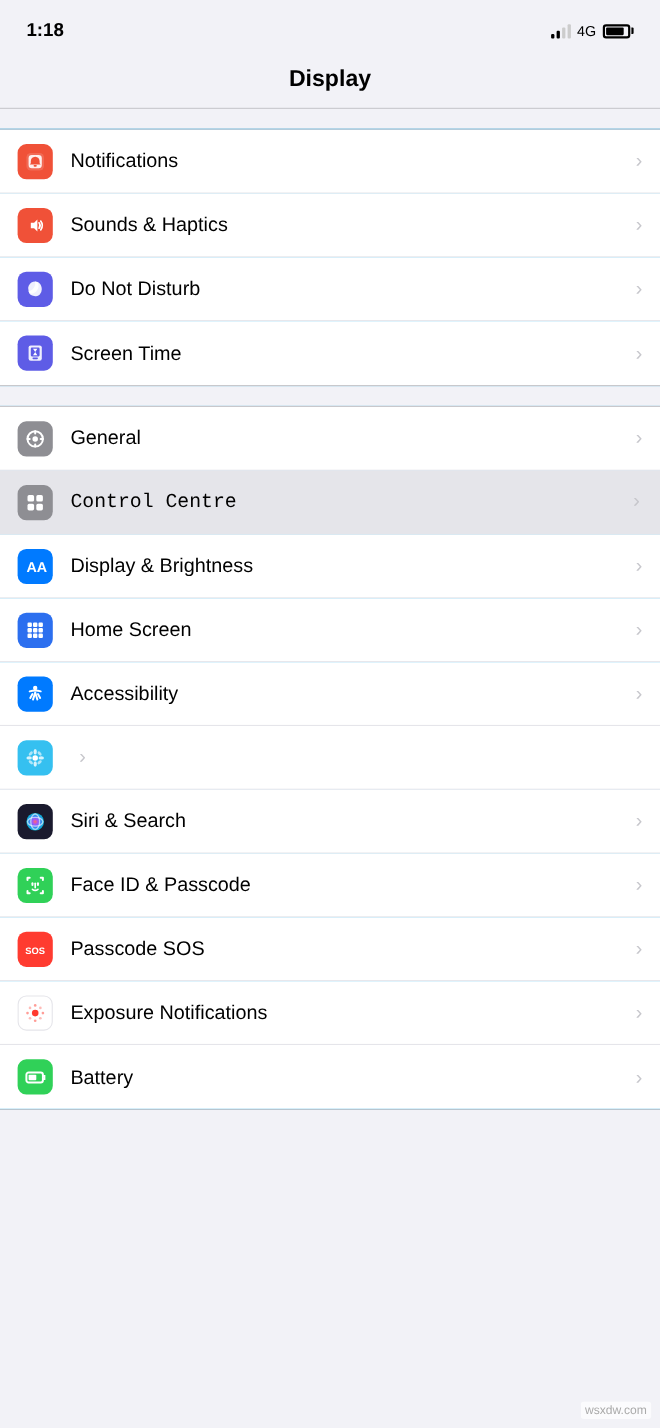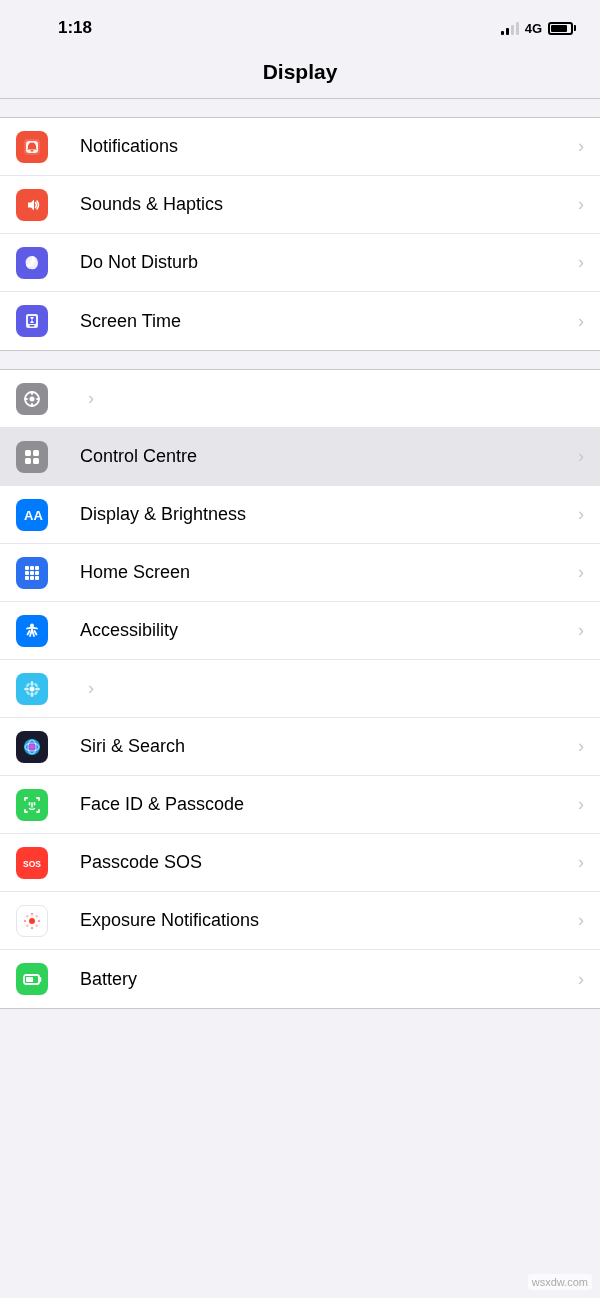--- a/index.html
+++ b/index.html
@@ -14,21 +14,20 @@
     }
 
     
     .status-bar {
       background: #f2f2f7;
       display: flex;
       justify-content: space-between;
       align-items: center;
       padding: 14px 24px 8px 24px;
       height: 50px;
-      margin-left: 34px;
     }
 
     .status-time {
       font-size: 17px;
       font-weight: 600;
       color: #000;
     }
 
     .status-icons {
       display: flex;
@@ -44,21 +43,21 @@
     }
 
     .signal-bar {
       width: 3px;
       background: #000;
       border-radius: 1px;
     }
 
     .signal-4g {
       font-size: 13px;
-      font-weight: 700;
+      font-weight: 400;
       color: #000;
     }
 
     .battery-icon {
       display: flex;
       align-items: center;
     }
 
     .battery-body {
       width: 25px;
@@ -122,30 +121,31 @@
       cursor: pointer;
       position: relative;
     }
 
     .settings-row:last-child {
       border-bottom: none;
     }
 
     .settings-row.highlighted {
       background: #e5e5ea;
+      font-family: Liberation Mono, monospace;
     }
 
     .icon-container {
       width: 32px;
       height: 32px;
       border-radius: 8px;
       display: flex;
       align-items: center;
       justify-content: center;
-      margin-right: 32px;
+      margin-right: 16px;
       flex-shrink: 0;
     }
 
     .icon-container svg {
       width: 22px;
       height: 22px;
     }
 
     .row-label {
       flex: 1;
@@ -265,20 +265,21 @@
       <div class="icon-container" style="background:#8e8e93;">
         <svg viewBox="0 0 22 22" fill="white">
           <circle cx="11" cy="11" r="7" stroke="white" stroke-width="1.8" fill="none"></circle>
           <circle cx="11" cy="11" r="2.5" fill="white"></circle>
           <path d="M11 4 L11 6" stroke="white" stroke-width="1.8" stroke-linecap="round"></path>
           <path d="M11 16 L11 18" stroke="white" stroke-width="1.8" stroke-linecap="round"></path>
           <path d="M4 11 L6 11" stroke="white" stroke-width="1.8" stroke-linecap="round"></path>
           <path d="M16 11 L18 11" stroke="white" stroke-width="1.8" stroke-linecap="round"></path>
         </svg>
       </div>
+      <span class="row-label">General</span>
       <span class="chevron">›</span>
     </div>
 
     <div class="settings-row highlighted">
       <div class="icon-container" style="background:#8e8e93;">
         <svg viewBox="0 0 22 22" fill="white">
           <rect x="4" y="4" width="6" height="6" rx="1.5" fill="white"></rect>
           <rect x="12" y="4" width="6" height="6" rx="1.5" fill="white"></rect>
           <rect x="4" y="12" width="6" height="6" rx="1.5" fill="white"></rect>
           <rect x="12" y="12" width="6" height="6" rx="1.5" fill="white"></rect>

